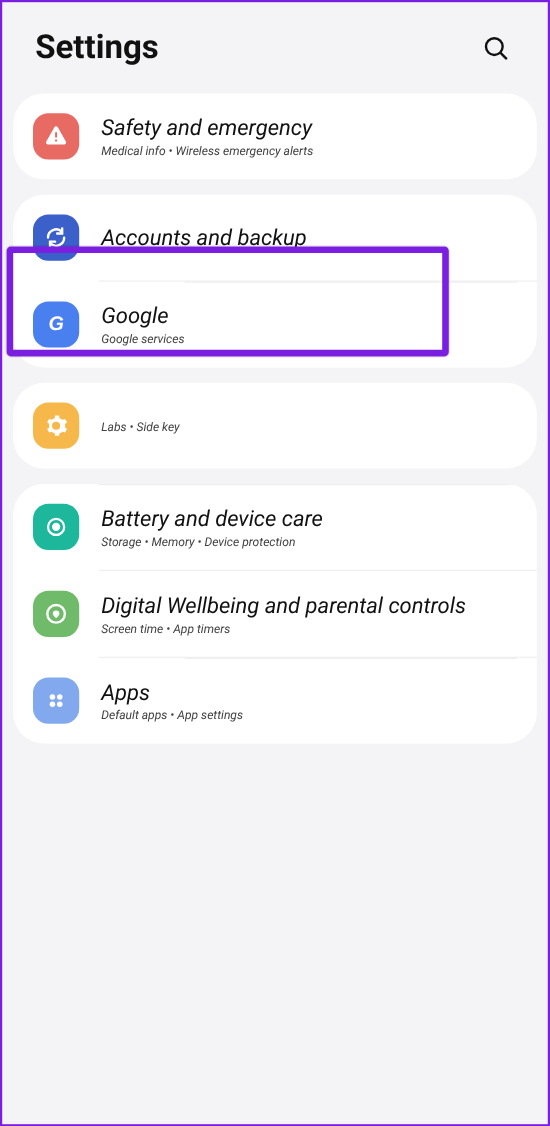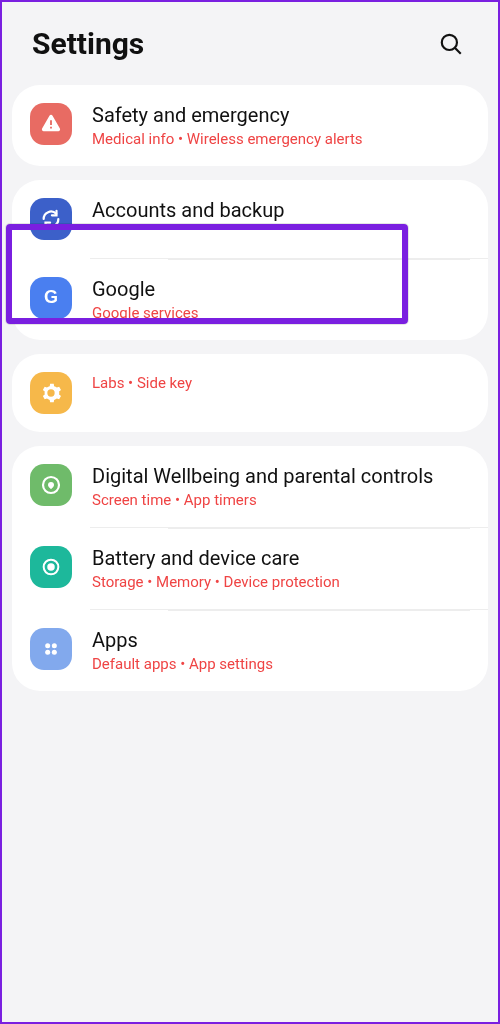--- a/index.html
+++ b/index.html
@@ -30,23 +30,25 @@
     background: none; border: none; cursor: pointer;
   }
   .card {
     background: #ffffff;
     border-radius: 28px;
     margin-bottom: 14px;
     overflow: hidden;
   }
   .row {
     display: flex;
+    align-items: center;
     padding: 18px 22px 18px 18px;
     gap: 20px;
     cursor: pointer;
+    font-style: italic;
   }
   .row + .row {
     border-top: 1px solid #ededed;
     margin-left: 78px;
     padding-left: 0;
   }
   .row + .row .icon-wrap {
     margin-left: -60px;
   }
   .row-sep::before {
@@ -63,22 +65,22 @@
     flex-shrink: 0;
   }
   .txt { flex: 1; min-width: 0; }
   .title {
     font-size: 20px;
     color: #111;
     font-weight: 450;
     line-height: 1.25;
   }
   .sub {
-    font-size: 15px;
-    color: #ef4444;
+    font-size: 11px;
+    color: #404040;
     margin-top: 2px;
   }
   .highlight-box {
     position: absolute;
     border: 6px solid #7a1fe0;
     border-radius: 4px;
     pointer-events: none;
     left: 6px;
     top: 224px;
     width: 402px;
@@ -160,42 +162,42 @@
             <path d="M12 8a4 4 0 1 0 0 8 4 4 0 0 0 0-8zm9 4c0 .6-.1 1.1-.2 1.7l2.1 1.6-2 3.4-2.5-.8c-.9.7-1.9 1.3-3 1.6l-.4 2.5h-4l-.4-2.5c-1.1-.3-2.1-.9-3-1.6l-2.5.8-2-3.4 2.1-1.6c-.1-.6-.2-1.1-.2-1.7s.1-1.1.2-1.7L3.1 8.7l2-3.4 2.5.8c.9-.7 1.9-1.3 3-1.6L11 2h4l.4 2.5c1.1.3 2.1.9 3 1.6l2.5-.8 2 3.4-2.1 1.6c.1.6.2 1.1.2 1.7z"></path>
           </svg>
       </div>
       <div class="txt">
         <div class="sub">Labs  •  Side key</div>
       </div>
     </div>
   </div>
 
   <div class="card">
-    <div class="row rowc">
-      <div class="icon-wrap bg-green">
-        <svg width="24" height="24" viewBox="0 0 24 24" fill="none" stroke="#fff" stroke-width="2.2">
-            <circle cx="12" cy="12" r="8"></circle>
-            <path d="M12 16s-3-2-3-4a3 3 0 0 1 6 0c0 2-3 4-3 4z" fill="#fff" stroke="none"></path>
-          </svg>
-      </div>
-      <div class="txt">
-        <div class="title">Digital Wellbeing and parental controls</div>
-        <div class="sub">Screen time  •  App timers</div>
-      </div>
-    </div>
     <div class="row rowc row-sep">
       <div class="icon-wrap bg-teal">
         <svg width="22" height="22" viewBox="0 0 24 24" fill="none" stroke="#fff" stroke-width="2.2">
             <circle cx="12" cy="12" r="8"></circle>
             <circle cx="12" cy="12" r="3" fill="#fff"></circle>
           </svg>
       </div>
       <div class="txt">
         <div class="title">Battery and device care</div>
         <div class="sub">Storage  •  Memory  •  Device protection</div>
+      </div>
+    </div>
+    <div class="row rowc">
+      <div class="icon-wrap bg-green">
+        <svg width="24" height="24" viewBox="0 0 24 24" fill="none" stroke="#fff" stroke-width="2.2">
+            <circle cx="12" cy="12" r="8"></circle>
+            <path d="M12 16s-3-2-3-4a3 3 0 0 1 6 0c0 2-3 4-3 4z" fill="#fff" stroke="none"></path>
+          </svg>
+      </div>
+      <div class="txt">
+        <div class="title">Digital Wellbeing and parental controls</div>
+        <div class="sub">Screen time  •  App timers</div>
       </div>
     </div>
     <div class="row rowc row-sep">
       <div class="icon-wrap bg-lblue">
         <svg width="20" height="20" viewBox="0 0 24 24" fill="#fff">
             <circle cx="8" cy="8" r="3"></circle>
             <circle cx="16" cy="8" r="3"></circle>
             <circle cx="8" cy="16" r="3"></circle>
             <circle cx="16" cy="16" r="3"></circle>
           </svg>

